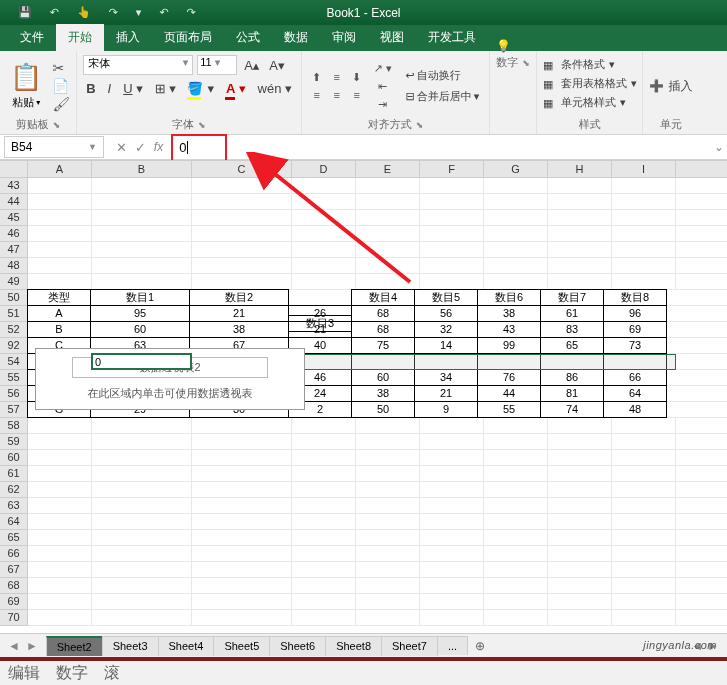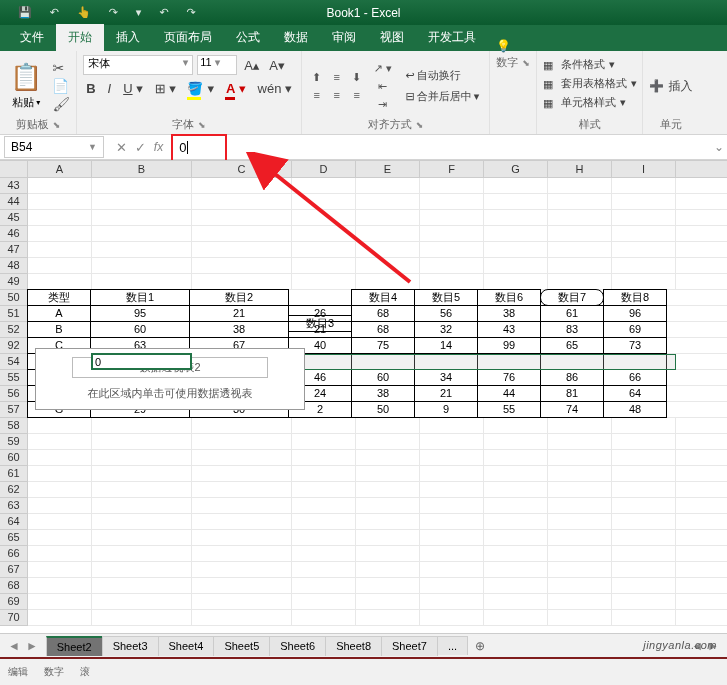--- a/index.html
+++ b/index.html
@@ -78,21 +78,21 @@
     .pivot-text { text-align:center;}
     
     .sheet-tabs-row { position:absolute; bottom:28px; left:0; right:0; height:24px; background:#f1f1f1; border-top:1px solid #ccc; display:flex; align-items:center; padding-left:8px;}
     .sheet-nav { display:flex; gap:6px; color:#888; margin-right:8px;}
     .sheet-nav span{cursor:pointer;}
     .sheet-tab { padding:3px 10px; border:1px solid #ccc; border-bottom:none; background:#e6e6e6; font-size:11px; cursor:pointer; margin-right:-1px;}
     .sheet-tab.active { background:#737373; border-top:2px solid #217346;}
     .sheet-add { padding:3px 8px; cursor:pointer; color:#666;}
     .sheet-scroll { margin-left:auto; margin-right:8px; color:#888; display:flex; gap:4px;}
     
-    .statusbar { position:absolute; bottom:0; left:0; right:0; height:28px; background:#f1f1f1; border-top:2px solid #7f1d1d; display:flex; align-items:center; padding:0 8px; font-size:10px; color:#666;}
+    .statusbar { position:absolute; bottom:0; left:0; right:0; height:28px; background:#f1f1f1; border-top:4px solid #7f1d1d; display:flex; align-items:center; padding:0 8px; font-size:16px; color:#666;}
     .statusbar .sitem { margin-right:16px;}
     
     .watermark { position:absolute; right:10px; bottom:34px; text-align:right; z-index:100;}
     .watermark-line1 { font-size:18px; font-weight:bold;}
     .watermark-line1 .red { color:#d42020;}
     .watermark-line1 .check { color:#d42020; font-size:22px;}
     .watermark-line2 { font-size:11px; font-style:italic; color:#555; letter-spacing:0.5px;}
     
     .caret { display:inline-block; width:1px; height:13px; background:#000; vertical-align:middle; margin-left:1px; animation: blink 1s infinite;}
     @keyframes blink { 50% { opacity:0;}}
@@ -387,21 +387,21 @@
           <div class="cell" style="width: 64px;"></div>
         </div>
         <div class="cell-row">
           <div class="cell bordered" style="width: 64px;">类型</div>
           <div class="cell bordered" style="width: 100px;">数目1</div>
           <div class="cell bordered" style="width: 100px;">数目2</div>
           <div class="cell bordered" style="width: 64px; margin-top: 25px;">数目3</div>
           <div class="cell bordered" style="width: 64px;">数目4</div>
           <div class="cell bordered" style="width: 64px;">数目5</div>
           <div class="cell bordered" style="width: 64px;">数目6</div>
-          <div class="cell bordered" style="width: 64px; border-radius: 8px;">数目7</div>
+          <div class="cell bordered" style="width: 64px;">数目7</div>
           <div class="cell bordered" style="width: 64px;">数目8</div>
         </div>
         <div class="cell-row">
           <div class="cell bordered" style="width: 64px;">A</div>
           <div class="cell bordered" style="width: 100px;">95</div>
           <div class="cell bordered" style="width: 100px;">21</div>
           <div class="cell bordered" style="width: 64px;">26</div>
           <div class="cell bordered" style="width: 64px;">68</div>
           <div class="cell bordered" style="width: 64px;">56</div>
           <div class="cell bordered" style="width: 64px;">38</div>

